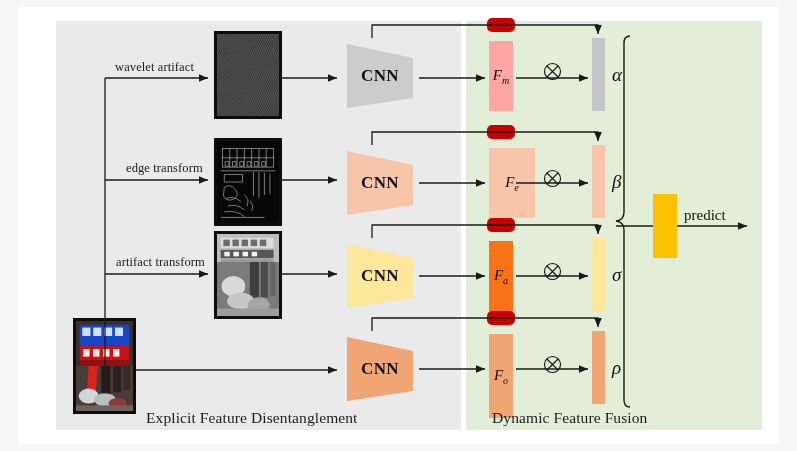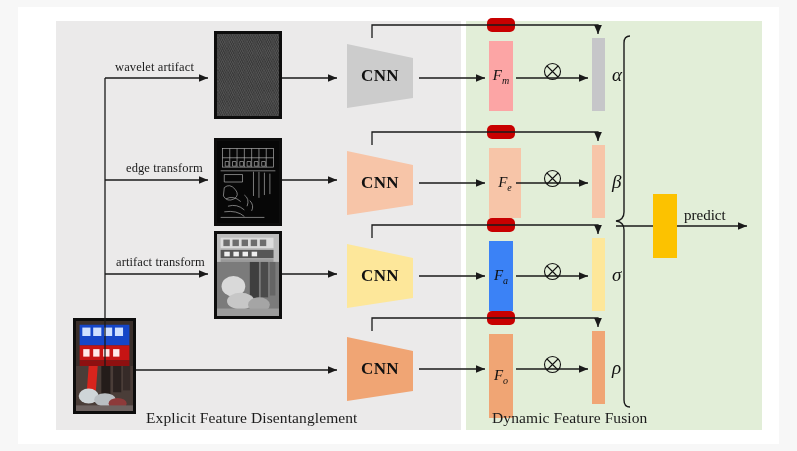--- a/index.html
+++ b/index.html
@@ -158,24 +158,24 @@
   <div class="cnn" style="left:341px;top:331px;width:78px;height:76px;">
     <svg width="78" height="76" viewBox="0 0 78 76">
         <polygon points="6,6 72,20 72,60 6,70" fill="#f0a574"></polygon>
       </svg>
     <span class="lbl">CNN</span>
   </div>
 
   <div class="fbar" style="left:489px;top:41px;width:24px;height:70px;background:#fca5a5;">
     <span class="ftxt">F<sub style="font-size:10px;">m</sub></span>
   </div>
-  <div class="fbar" style="left:489px;top:148px;width:32px;height:70px;background:#f7c5a8;">
+  <div class="fbar" style="left:489px;top:148px;width:46px;height:70px;background:#f7c5a8;">
     <span class="ftxt">F<sub style="font-size:10px;">e</sub></span>
   </div>
-  <div class="fbar" style="left:489px;top:241px;width:24px;height:70px;background:#3b82f6;">
+  <div class="fbar" style="left:489px;top:241px;width:24px;height:70px;background:#f97316;">
     <span class="ftxt">F<sub style="font-size:10px;">a</sub></span>
   </div>
   <div class="fbar" style="left:489px;top:334px;width:24px;height:84px;background:#f0a574;">
     <span class="ftxt">F<sub style="font-size:10px;">o</sub></span>
   </div>
 
   <div class="gate" style="left:487px;top:18px;width:28px;height:14px;"></div>
   <div class="gate" style="left:487px;top:125px;width:28px;height:14px;"></div>
   <div class="gate" style="left:487px;top:218px;width:28px;height:14px;"></div>
   <div class="gate" style="left:487px;top:311px;width:28px;height:14px;"></div>

